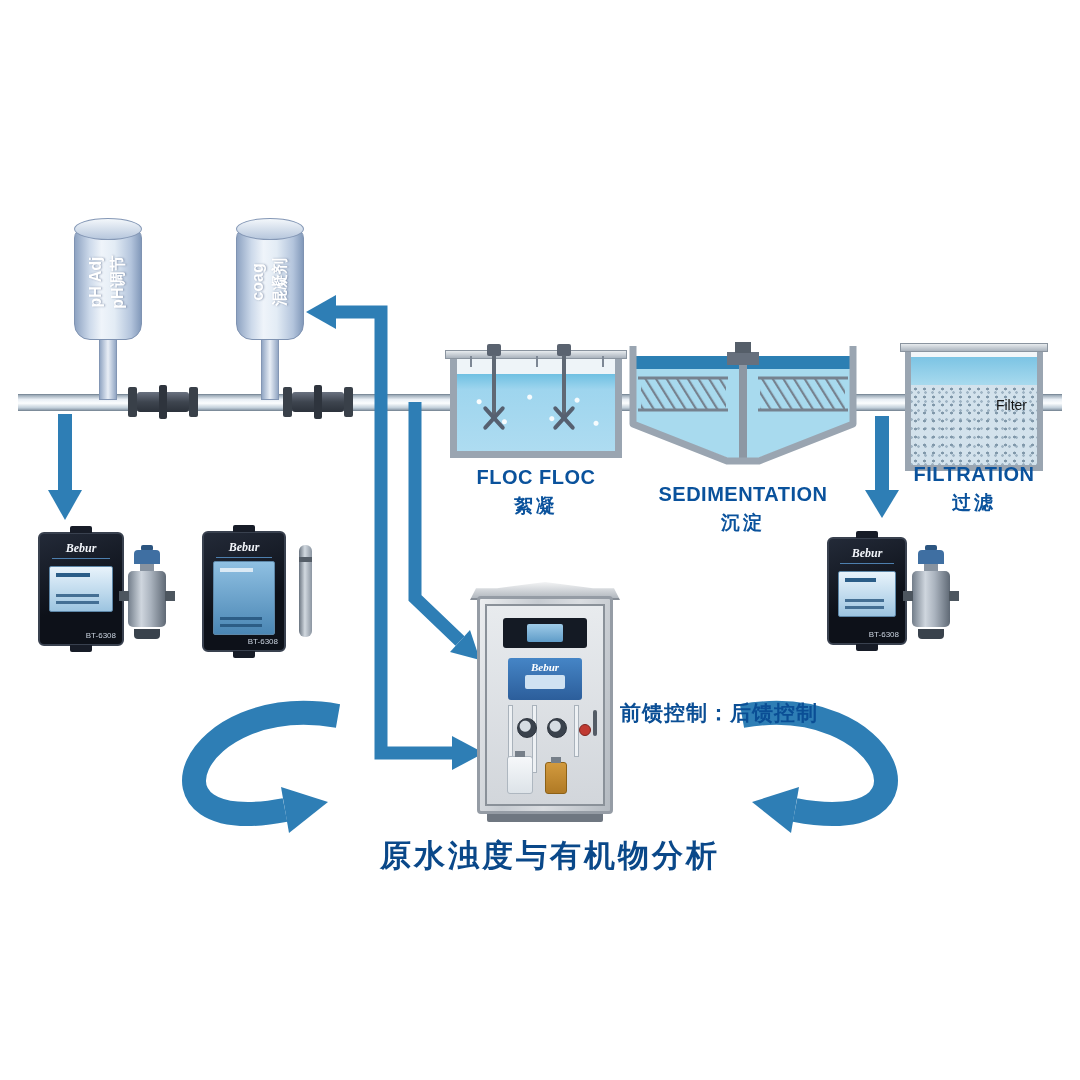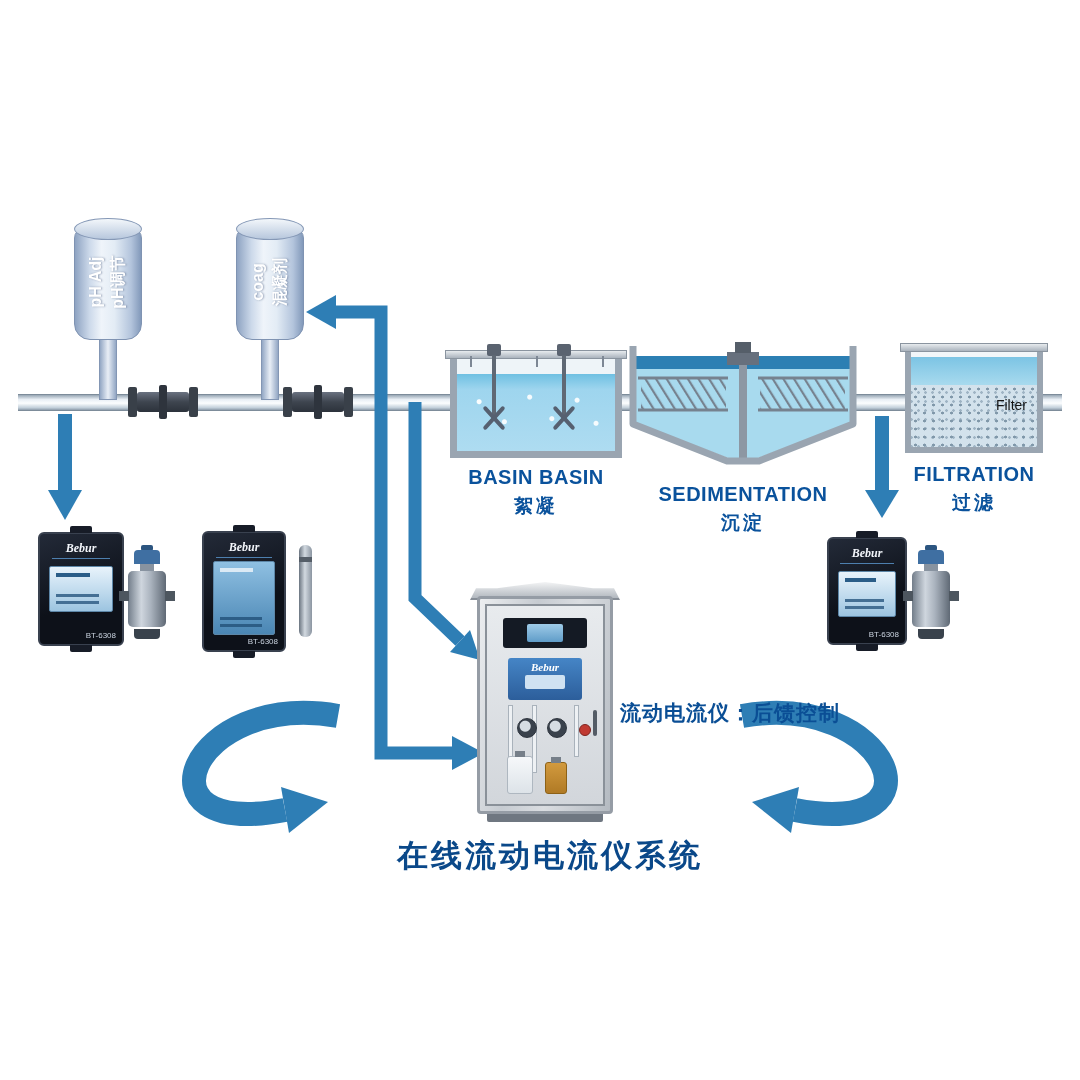--- a/index.html
+++ b/index.html
@@ -55,21 +55,21 @@
   .m-shaft{position:absolute;top:5px;left:0;width:4px;height:64px;background:#5f6874;}
   .m-blade{position:absolute;top:66px;left:-13px;width:30px;height:4px;background:#566070;border-radius:2px;}
   .m-blade.b1{transform:rotate(48deg);} .m-blade.b2{transform:rotate(-48deg);}
   .hanger{position:absolute;top:6px;width:2px;height:11px;background:#7d8794;}
 
   
   .sed{position:absolute;left:628px;top:336px;width:230px;height:134px;z-index:3;}
   .sed-svg{position:absolute;inset:0;width:100%;height:100%;}
 
   
-  .filt{position:absolute;left:905px;top:343px;width:138px;height:110px;z-index:3;}
+  .filt{position:absolute;left:905px;top:343px;width:138px;height:128px;z-index:3;}
   .filt-inner{position:absolute;left:0;right:0;top:5px;bottom:0;background:#f2f6f9;
     border-left:6px solid #9aa5b1;border-right:6px solid #9aa5b1;border-bottom:6px solid #9aa5b1;}
   .filt-water{position:absolute;left:6px;right:6px;top:14px;height:28px;
     background:linear-gradient(180deg,#7cc4e4,#a8daee);}
   .filt-media{position:absolute;left:6px;right:6px;top:42px;bottom:6px;background-color:#d3e2ec;
     background-image:radial-gradient(circle,#7f97a9 0 1.1px,transparent 1.8px),
                      radial-gradient(circle,#9fb4c4 0 1px,transparent 1.6px);
     background-size:9px 8px,7px 9px;background-position:0 0,4px 3px;}
   .filt-text{position:absolute;right:16px;top:54px;font-size:14px;color:#141414;z-index:4;}
 
@@ -256,21 +256,21 @@
 
   <div class="filt">
     <div class="filt-inner"></div>
     <div class="filt-water"></div>
     <div class="filt-media"></div>
     <div class="basin-rim"></div>
     <div class="filt-text">Filter</div>
   </div>
 
   <div class="stage-label" style="left:450px;top:466px;width:172px;">
-    <div class="sl-en">BASIN BASIN</div>
+    <div class="sl-en">FLOC FLOC</div>
     <div class="sl-zh">絮凝</div>
   </div>
   <div class="stage-label" style="left:905px;top:463px;width:138px;">
     <div class="sl-en">FILTRATION</div>
     <div class="sl-zh">过滤</div>
   </div>
   <div class="stage-label" style="left:628px;top:483px;width:230px;">
     <div class="sl-en">SEDIMENTATION</div>
     <div class="sl-zh">沉淀</div>
   </div>
@@ -328,17 +328,17 @@
         <span class="pump p1"></span>
         <span class="pump p2"></span>
         <span class="knob"></span>
         <span class="bottle b-white"></span>
         <span class="bottle b-amber"></span>
         <span class="cab-handle"></span>
       </div>
     </div>
     <div class="cab-base"></div>
   </div>
-  <div class="caption center" style="left:620px;top:699px;width:230px;">流动电流仪：后馈控制</div>
-
-  <div class="main-title">在线流动电流仪系统</div>
+  <div class="caption center" style="left:620px;top:699px;width:230px;">前馈控制：后馈控制</div>
+
+  <div class="main-title">原水浊度与有机物分析</div>
 
 </div>
 
 </body></html>

